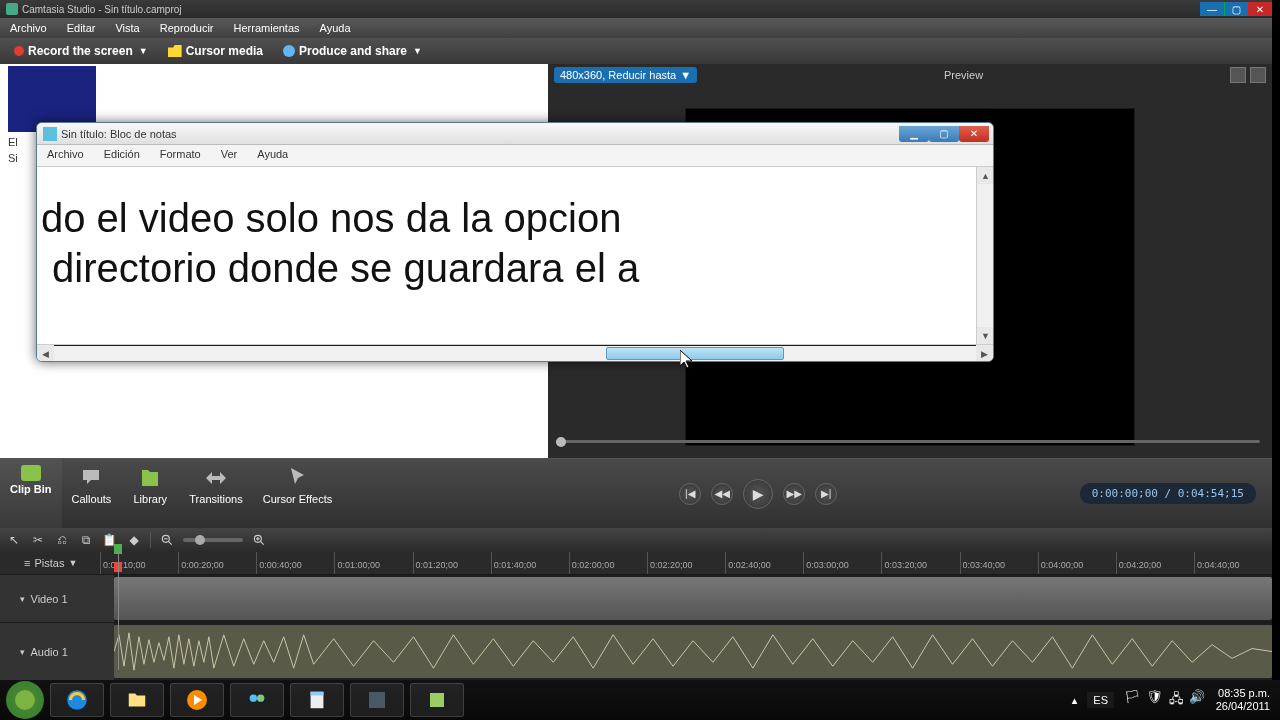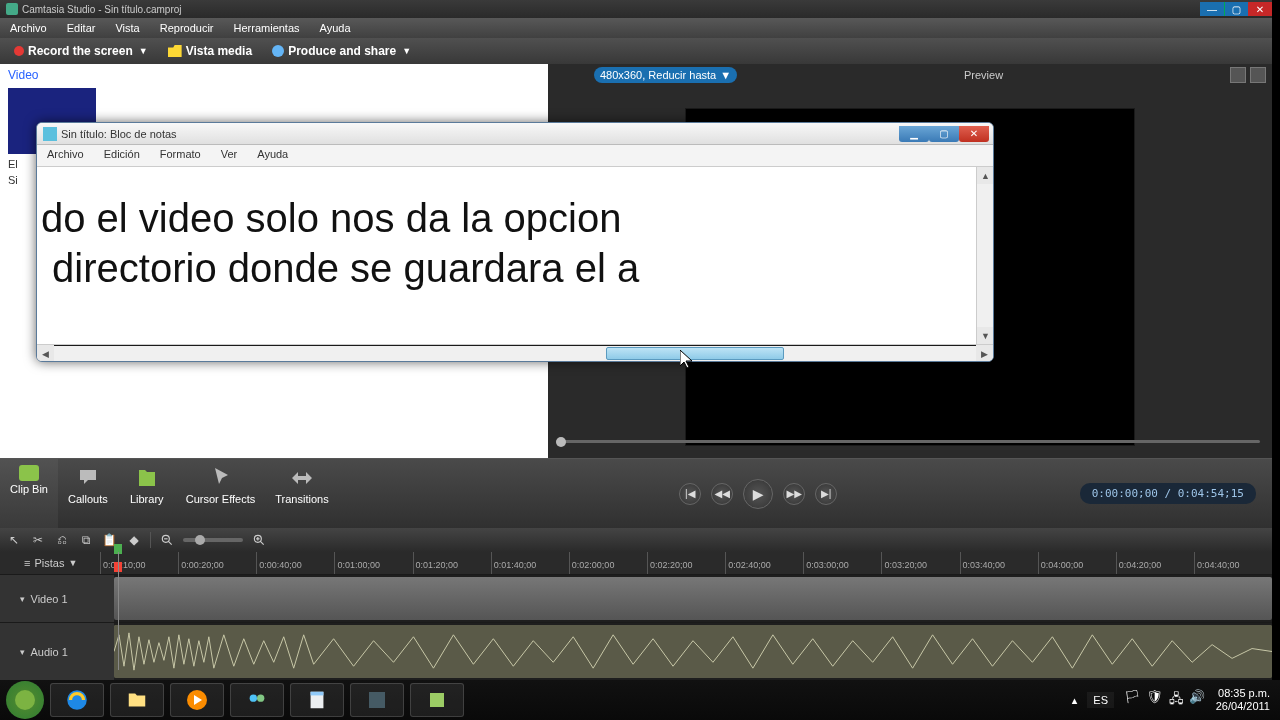--- a/index.html
+++ b/index.html
@@ -32,31 +32,31 @@
 
 
 .main { flex:1; display:flex; background:#333; }
 .clipbin { width:548px; background:#fff; display:flex; flex-direction:column; }
 .clipbin-label { padding:4px 8px; color:#2962ff; font-size:12px; background:#fff; }
 .clip { width:88px; height:66px; background:#1a237e; margin:2px 8px; }
 .clip-caption { padding:2px 8px; font-size:11px; color:#333; }
 
 .preview { flex:1; background:#2a2a2a; display:flex; flex-direction:column; }
 .preview-bar { height:22px; display:flex; align-items:center; padding:0 6px; }
-.preview-select { background:#1a6fb0; color:#fff; font-size:11px; padding:2px 6px; border-radius:8px; display:flex; align-items:center; gap:4px;margin-left:40px; }
+.preview-select { background:#1a6fb0; color:#fff; font-size:11px; padding:2px 6px; border-radius:3px; display:flex; align-items:center; gap:4px; }
 .preview-title { color:#ccc; font-size:11px; margin:0 auto; }
 .preview-icons { display:flex; gap:4px; }
 .preview-icons span { width:16px; height:16px; background:#555; border:1px solid #777; }
 .preview-video { flex:1; display:flex; align-items:center; justify-content:center; padding:10px 20px 0; }
 .preview-canvas { width:450px; height:338px; background:#000; border:1px solid #1a1a1a; }
 
 
 .tasktabs { height:70px; background:linear-gradient(#4a4a4a,#303030); display:flex; width:548px; border-top:1px solid #555; }
 .tasktab { flex:0 0 auto; padding:6px 10px 4px; display:flex; flex-direction:column; align-items:center; color:#fff; font-size:11px; gap:2px; min-width:58px; }
-.tasktab.active { background:linear-gradient(#525252,#3a3a3a); }
+.tasktab.active { background:linear-gradient(#525252,#3a3a3a);font-weight:bold; }
 .tasktab .ticon { width:26px; height:26px; display:flex; align-items:center; justify-content:center; font-size:18px; }
 .tasktab .ticon.clipbin-i { background:#8bc34a; border-radius:3px; width:20px; height:16px; }
 .tasktab .ticon.lib-i svg { width:24px; height:24px; }
 .tasktab .ticon.callout svg, .tasktab .ticon.zoom svg, .tasktab .ticon.audio svg, .tasktab .ticon.trans svg, .tasktab .ticon.cursor svg, .tasktab .ticon.more svg { width:24px; height:24px; }
 
 
 .playback { height:70px; background:linear-gradient(#4a4a4a,#303030); flex:1; display:flex; align-items:center; gap:12px; padding:0 16px; border-top:1px solid #555; }
 .scrub { position:absolute; top:438px; left:556px; right:12px; height:6px; }
 .scrub-track { height:3px; background:#666; border-radius:2px; margin-top:2px; }
 .scrub-thumb { width:10px; height:10px; background:#bbb; border-radius:50%; position:absolute; left:0; top:-1px; }
@@ -150,32 +150,31 @@
   </div>
 
   <div class="toolbar">
     <div class="tool-btn rec">
       <span class="dot"></span>
       <span>Record the screen</span>
       <span class="arrow">▼</span>
     </div>
     <div class="tool-btn import">
       <span class="fold"></span>
-      <span>Vista media</span>
+      <span>Cursor media</span>
     </div>
     <div class="tool-btn produce">
       <span class="gear"></span>
       <span>Produce and share</span>
       <span class="arrow">▼</span>
     </div>
   </div>
 
   <div class="main">
     <div class="clipbin">
-      <div class="clipbin-label">Video</div>
       <div class="clip"></div>
       <div class="clip-caption">El</div>
       <div class="clip-caption">Si</div>
     </div>
     <div class="preview">
       <div class="preview-bar">
         <div class="preview-select">
           <span>480x360, Reducir hasta</span>
           <span>▼</span>
         </div>
@@ -207,34 +206,34 @@
       </div>
       <div class="tasktab">
         <span class="ticon lib-i">
             <svg viewBox="0 0 24 24">
               <path fill="#8bc34a" d="M4 4h6l2 2h8v14H4z"></path>
             </svg>
           </span>
         <span>Library</span>
       </div>
       <div class="tasktab">
+        <span class="ticon trans">
+            <svg viewBox="0 0 24 24">
+              <path fill="#bbb" d="M2 12l6-6v4h8V6l6 6-6 6v-4H8v4z"></path>
+            </svg>
+          </span>
+        <span>Transitions</span>
+      </div>
+      <div class="tasktab">
         <span class="ticon cursor">
             <svg viewBox="0 0 24 24">
               <path fill="#bbb" d="M6 2l4 16 3-6 6-3z"></path>
             </svg>
           </span>
         <span style="text-align:center">Cursor Effects</span>
-      </div>
-      <div class="tasktab">
-        <span class="ticon trans">
-            <svg viewBox="0 0 24 24">
-              <path fill="#bbb" d="M2 12l6-6v4h8V6l6 6-6 6v-4H8v4z"></path>
-            </svg>
-          </span>
-        <span>Transitions</span>
       </div>
     </div>
 
     <div class="playback">
       <div class="play-controls">
         <div class="pbtn">|◀</div>
         <div class="pbtn">◀◀</div>
         <div class="pbtn play">▶</div>
         <div class="pbtn">▶▶</div>
         <div class="pbtn">▶|</div>

